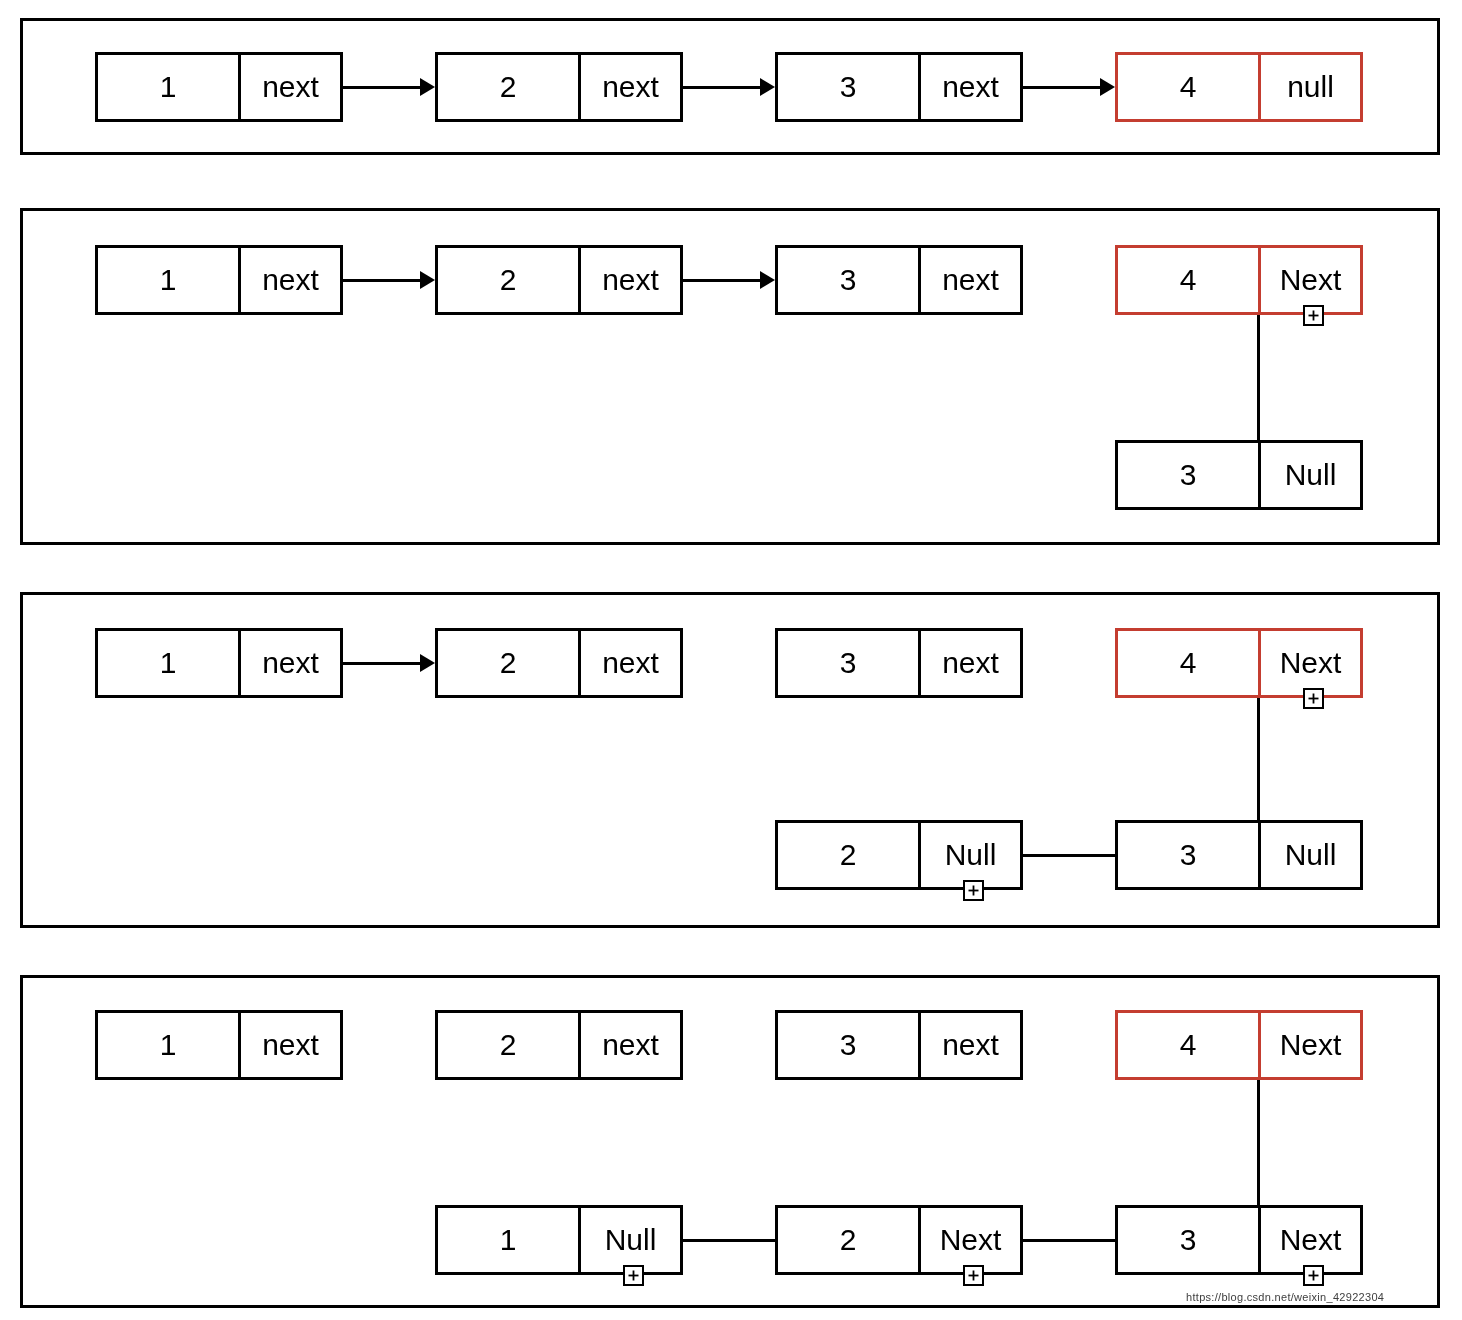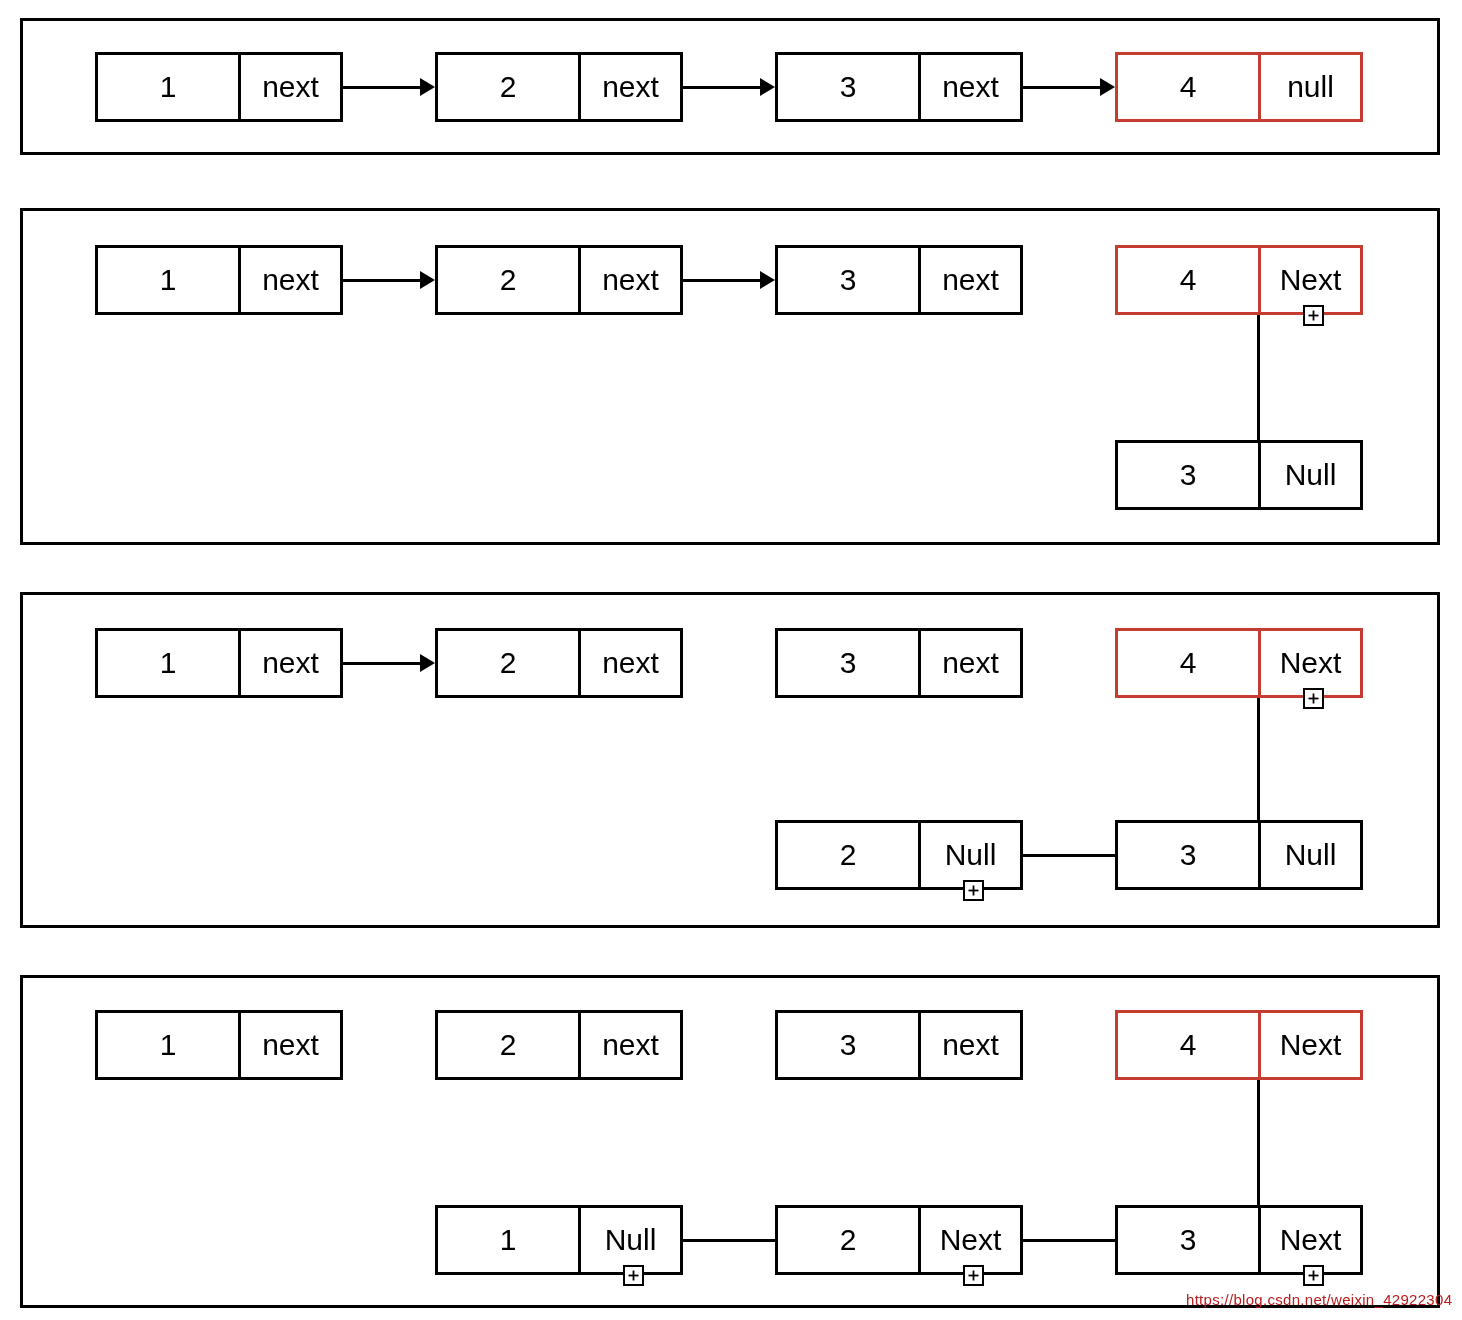--- a/index.html
+++ b/index.html
@@ -90,22 +90,22 @@
     height: 0;
     width: 0;
     border-top: 9px solid transparent;
     border-bottom: 9px solid transparent;
     border-left: 15px solid #000000;
   }
 
   
   .watermark {
     position: absolute;
-    font-size: 15px;
-    color: #b91c1c;
+    font-size: 11px;
+    color: #404040;
     letter-spacing: 0.3px;
     white-space: nowrap;
     user-select: none;
   }
 </style>
 </head>
 <body>
 
 <div id="stage">
     <div class="panel" style="left: 20px; top: 18px; width: 1420px; height: 137px;"></div>

